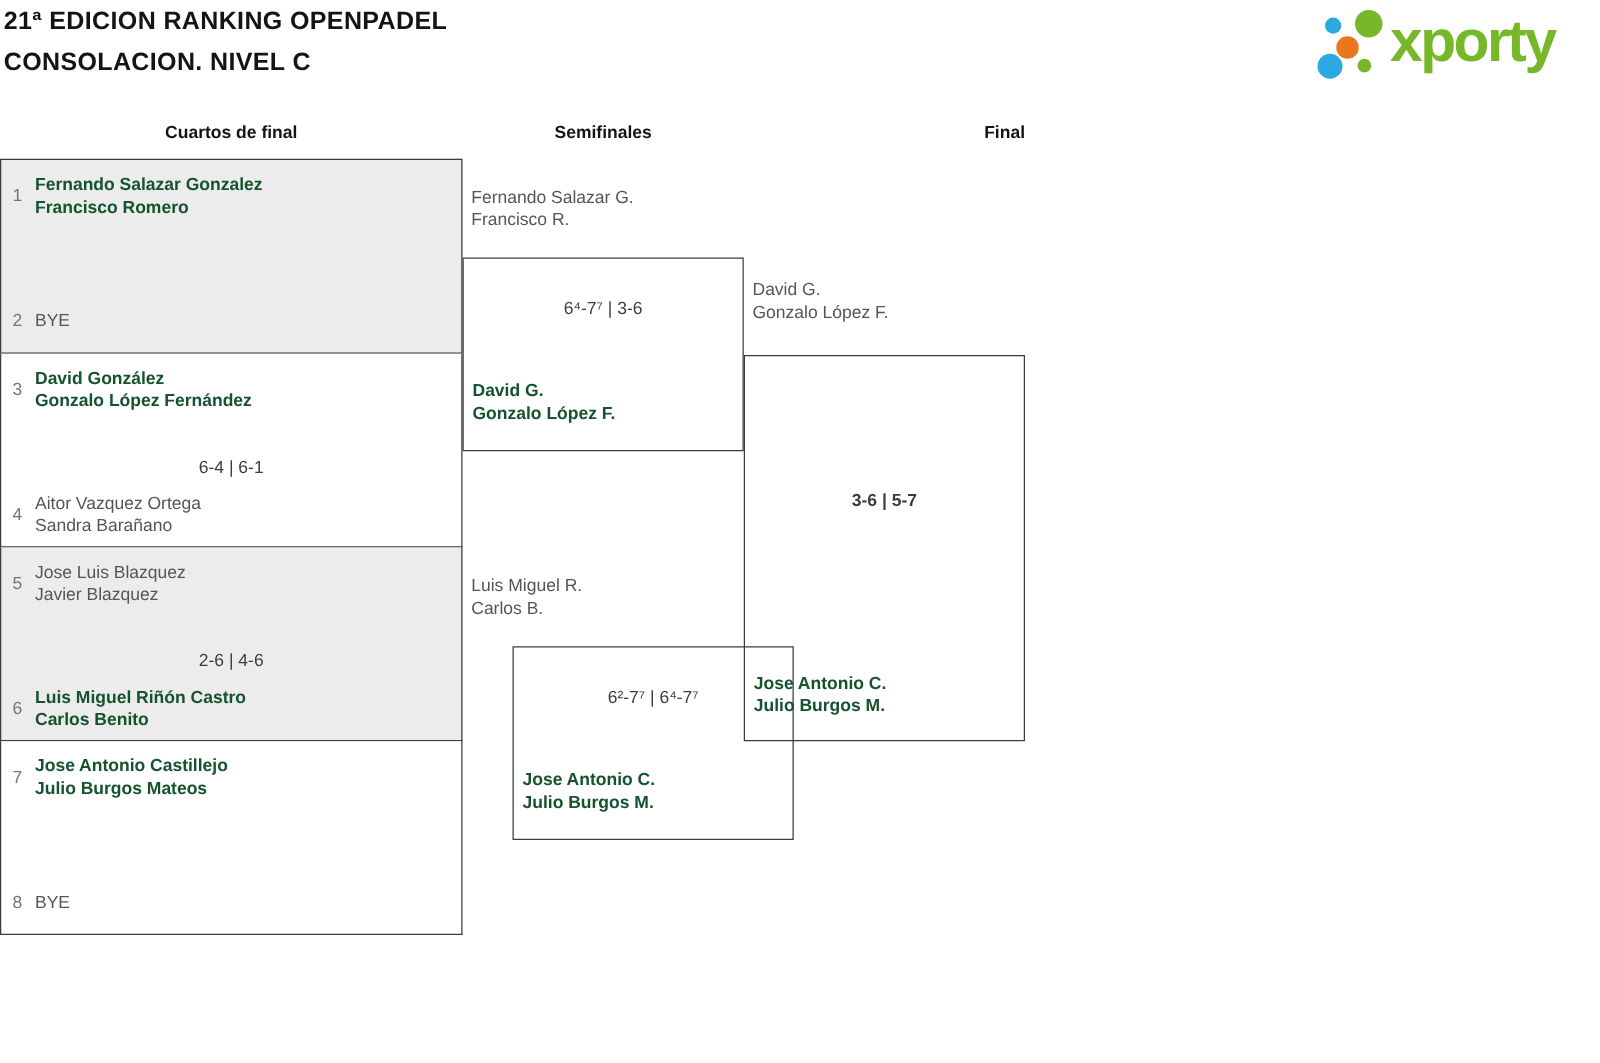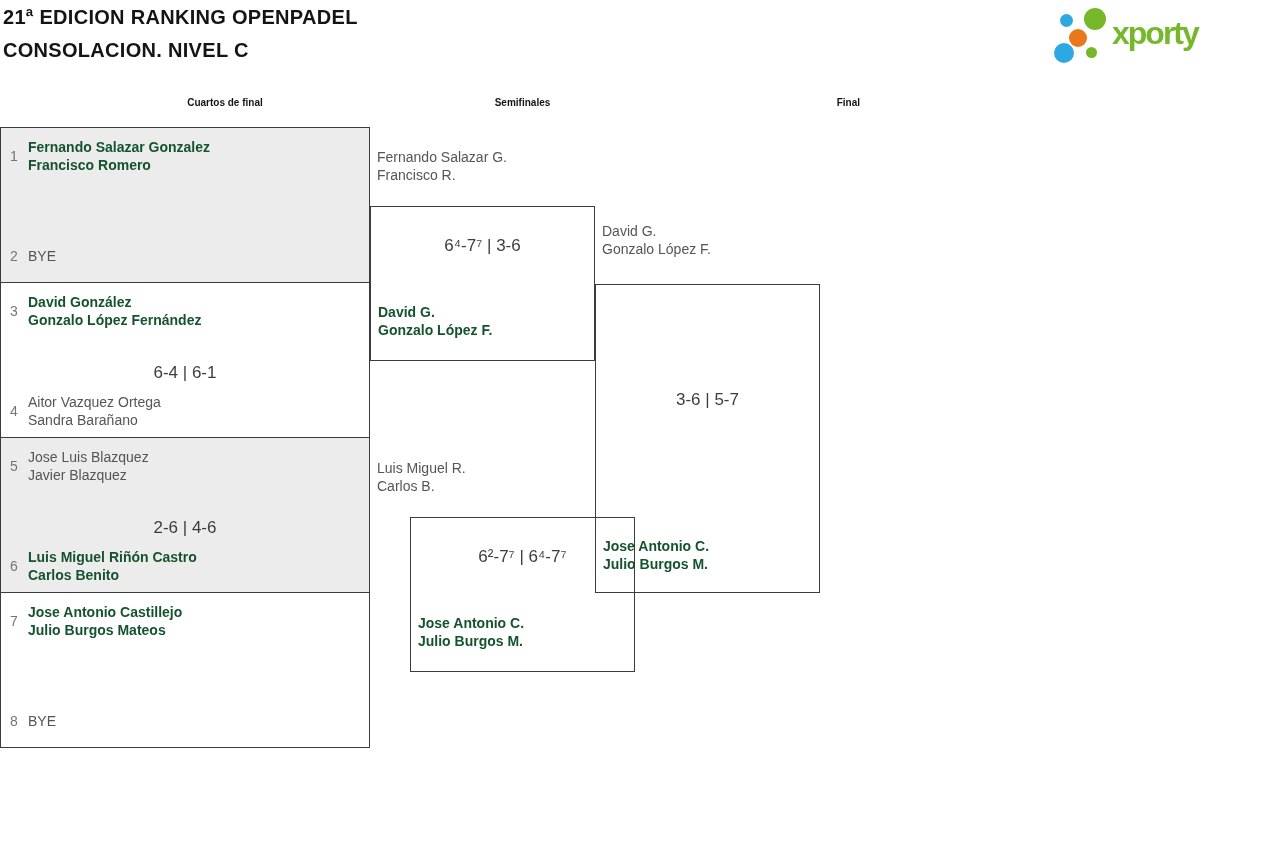--- a/index.html
+++ b/index.html
@@ -9,26 +9,26 @@
   
   .title{position:absolute;left:3px;top:1px;font-size:20px;line-height:33px;
          font-weight:bold;color:#141414;letter-spacing:.3px;}
   .logo{position:absolute;left:1050px;top:0;width:230px;height:72px;}
   .dot{position:absolute;border-radius:50%;}
   .dot-blue-sm{left:10px;top:14px;width:13px;height:13px;background:#2ba9e0;}
   .dot-green-lg{left:34px;top:8px;width:22px;height:22px;background:#76b82a;}
   .dot-orange{left:19px;top:29px;width:18px;height:18px;background:#e8781b;}
   .dot-blue-lg{left:4px;top:43px;width:20px;height:20px;background:#2ba9e0;}
   .dot-green-sm{left:36px;top:47px;width:11px;height:11px;background:#76b82a;}
-  .wordmark{position:absolute;left:62px;top:4px;font-size:32px;line-height:58px;
+  .wordmark{position:absolute;left:62px;top:4px;font-size:47px;line-height:58px;
             font-weight:bold;color:#76b82a;letter-spacing:-2px;}
 
   
   .round-header{position:absolute;top:97px;height:20px;text-align:center;
-                font-size:10px;font-weight:bold;color:#141414;padding-left:40px;}
+                font-size:14px;font-weight:bold;color:#141414;}
   .rh-qf{left:0;width:370px;}
   .rh-sf{left:370px;width:225px;}
   .rh-f{left:595px;width:225px;text-align:right;}
 
   
   .box{position:absolute;border:1px solid #3c3c3c;box-sizing:border-box;}
   .qf{left:0;width:370px;height:156px;background:#ffffff;}
   .qf.shaded{background:#ececec;}
   .qf.joined{border-top:none;height:155px;}
   .qf1{top:127px;}
@@ -40,25 +40,25 @@
   .sf2{top:517px;margin-left:40px;}
   .fin{left:595px;top:284px;width:225px;height:309px;background:transparent;}
 
   
   .slot{position:absolute;left:9px;right:8px;height:36px;display:flex;align-items:center;}
   .slot-a{top:10px;}
   .slot-b{top:110px;}
   .seed{flex:none;width:18px;font-size:14px;color:#757575;}
   .team{font-size:14px;line-height:18px;color:#555555;font-weight:normal;}
   .team.bold{color:#14532d;font-weight:bold;}
-  .score{position:absolute;left:0;right:0;text-align:center;font-size:17px;
+  .score{position:absolute;left:0;right:0;text-align:center;font-size:14px;
          line-height:18px;color:#3d3d3d;}
   .qf .score{top:65px;margin-top:16px;}
   .sf .score{top:30px;}
-  .fin .score{top:106px;}
+  .fin .score{top:106px;font-weight:bold;}
 
   
   .feeder{position:absolute;}
   .sf1-in{left:377px;top:148px;}
   .sf2-in{left:377px;top:459px;}
   .fin-in{left:602px;top:222px;}
   .winner-label{position:absolute;left:7px;}
   .sf .winner-label{top:96px;}
   .fin .winner-label{top:252px;}
 </style>

